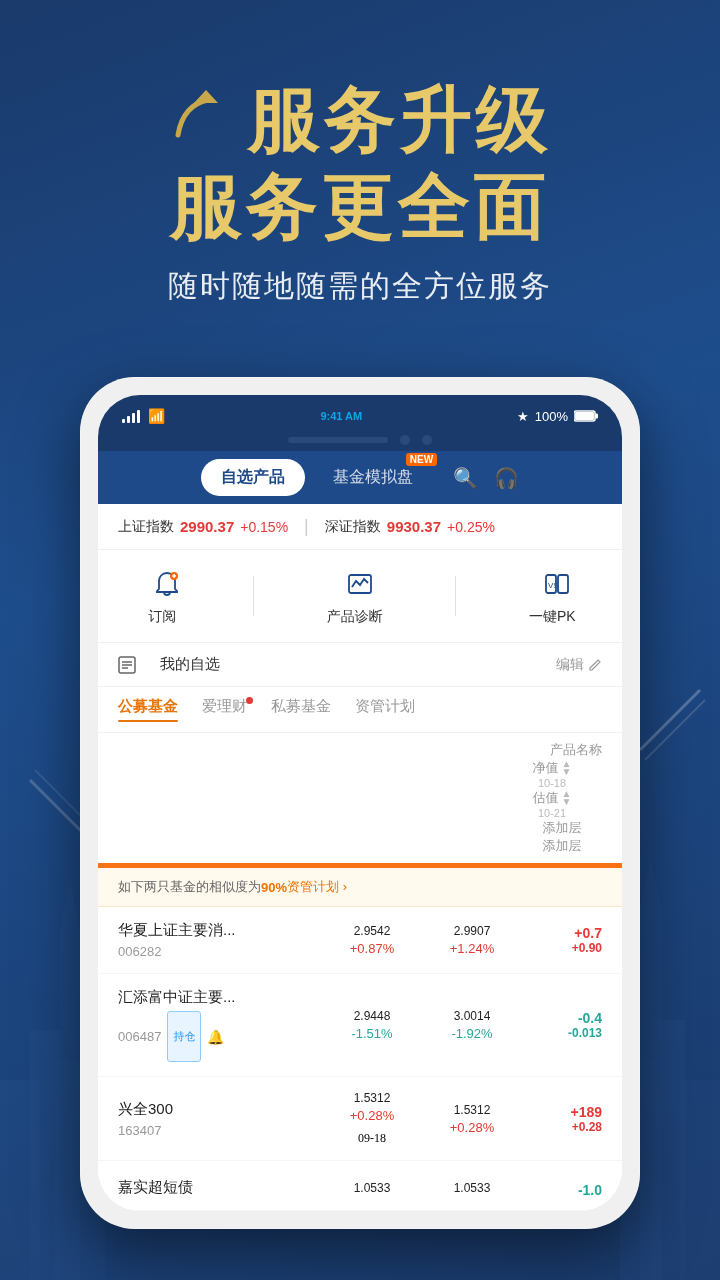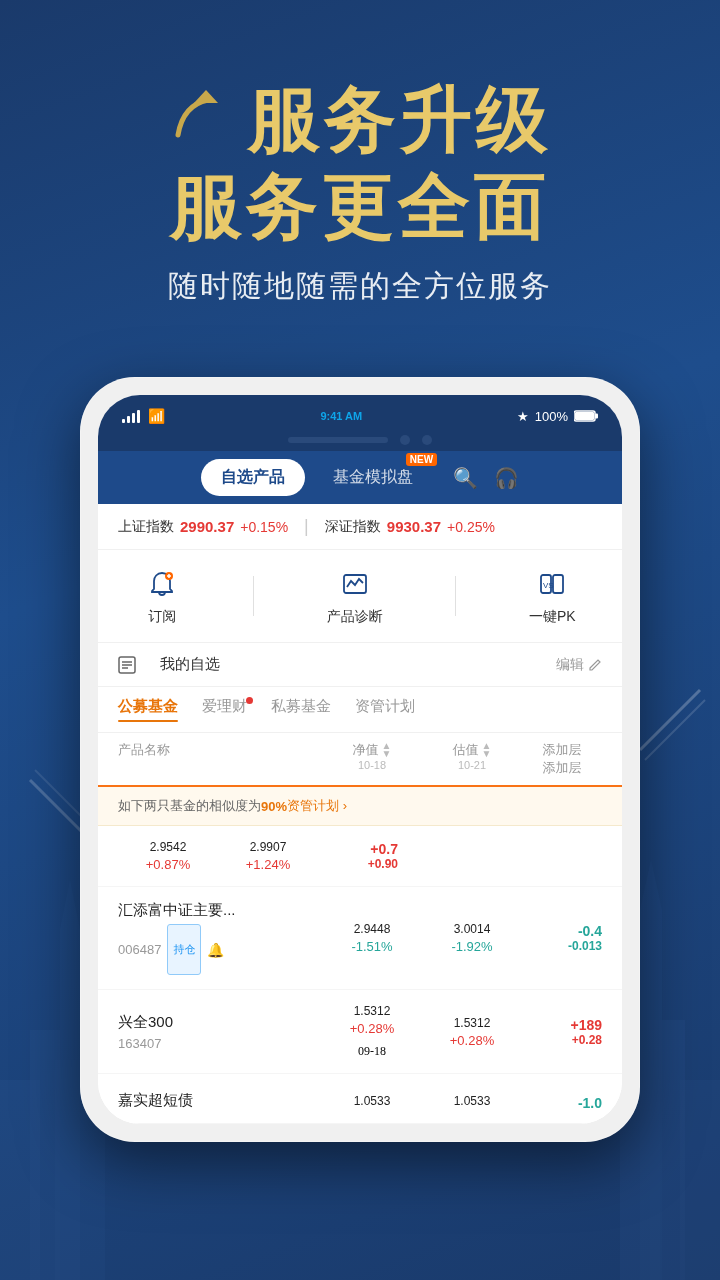--- a/index.html
+++ b/index.html
@@ -283,21 +283,21 @@
       flex-direction: column;
       align-items: center;
       gap: 6px;
     }
 
     .action-icon-wrap {
       width: 36px;
       height: 36px;
       display: flex;
       align-items: center;
-      justify-content: center;
+      justify-content: flex-end;
       color: #6d28d9;
       font-size: 22px;
     }
 
     .action-label {
       font-size: 14px;
       color: #333;
     }
 
     .action-divider {
@@ -373,22 +373,23 @@
       height: 7px;
       background: #e53935;
       border-radius: 50%;
     }
 
     
     .table-header {
       background: #fff;
       display: flex;
       padding: 8px 20px;
-      border-bottom: 2px solid #f97316;
-      align-items: flex-start;
+      border-bottom: 5px solid #f97316;
+      align-items: flex-end;
+      flex-direction: column;
     }
 
     .th-name {
       flex: 1;
       font-size: 13px;
       color: #999;
     }
 
     .th-nav {
       width: 100px;
@@ -741,20 +742,26 @@
           </div>
         </div>
 
         <div class="similarity-banner">
           <span>如下两只基金的相似度为</span>
           <span class="similarity-pct">90%</span>
           <span class="similarity-link">资管计划 ›</span>
         </div>
 
         <div class="fund-row">
+          <div class="fund-info">
+            <div class="fund-name">华夏上证主要消...</div>
+            <div class="fund-code-row">
+              <span>006282</span>
+            </div>
+          </div>
           <div class="fund-nav-col">
             <div class="nav-value">2.9542</div>
             <div class="nav-change-red">+0.87%</div>
           </div>
           <div class="fund-est-col">
             <div class="nav-value">2.9907</div>
             <div class="nav-change-red">+1.24%</div>
           </div>
           <div class="fund-add-col">
             <div class="add-value-red">+0.7</div>

